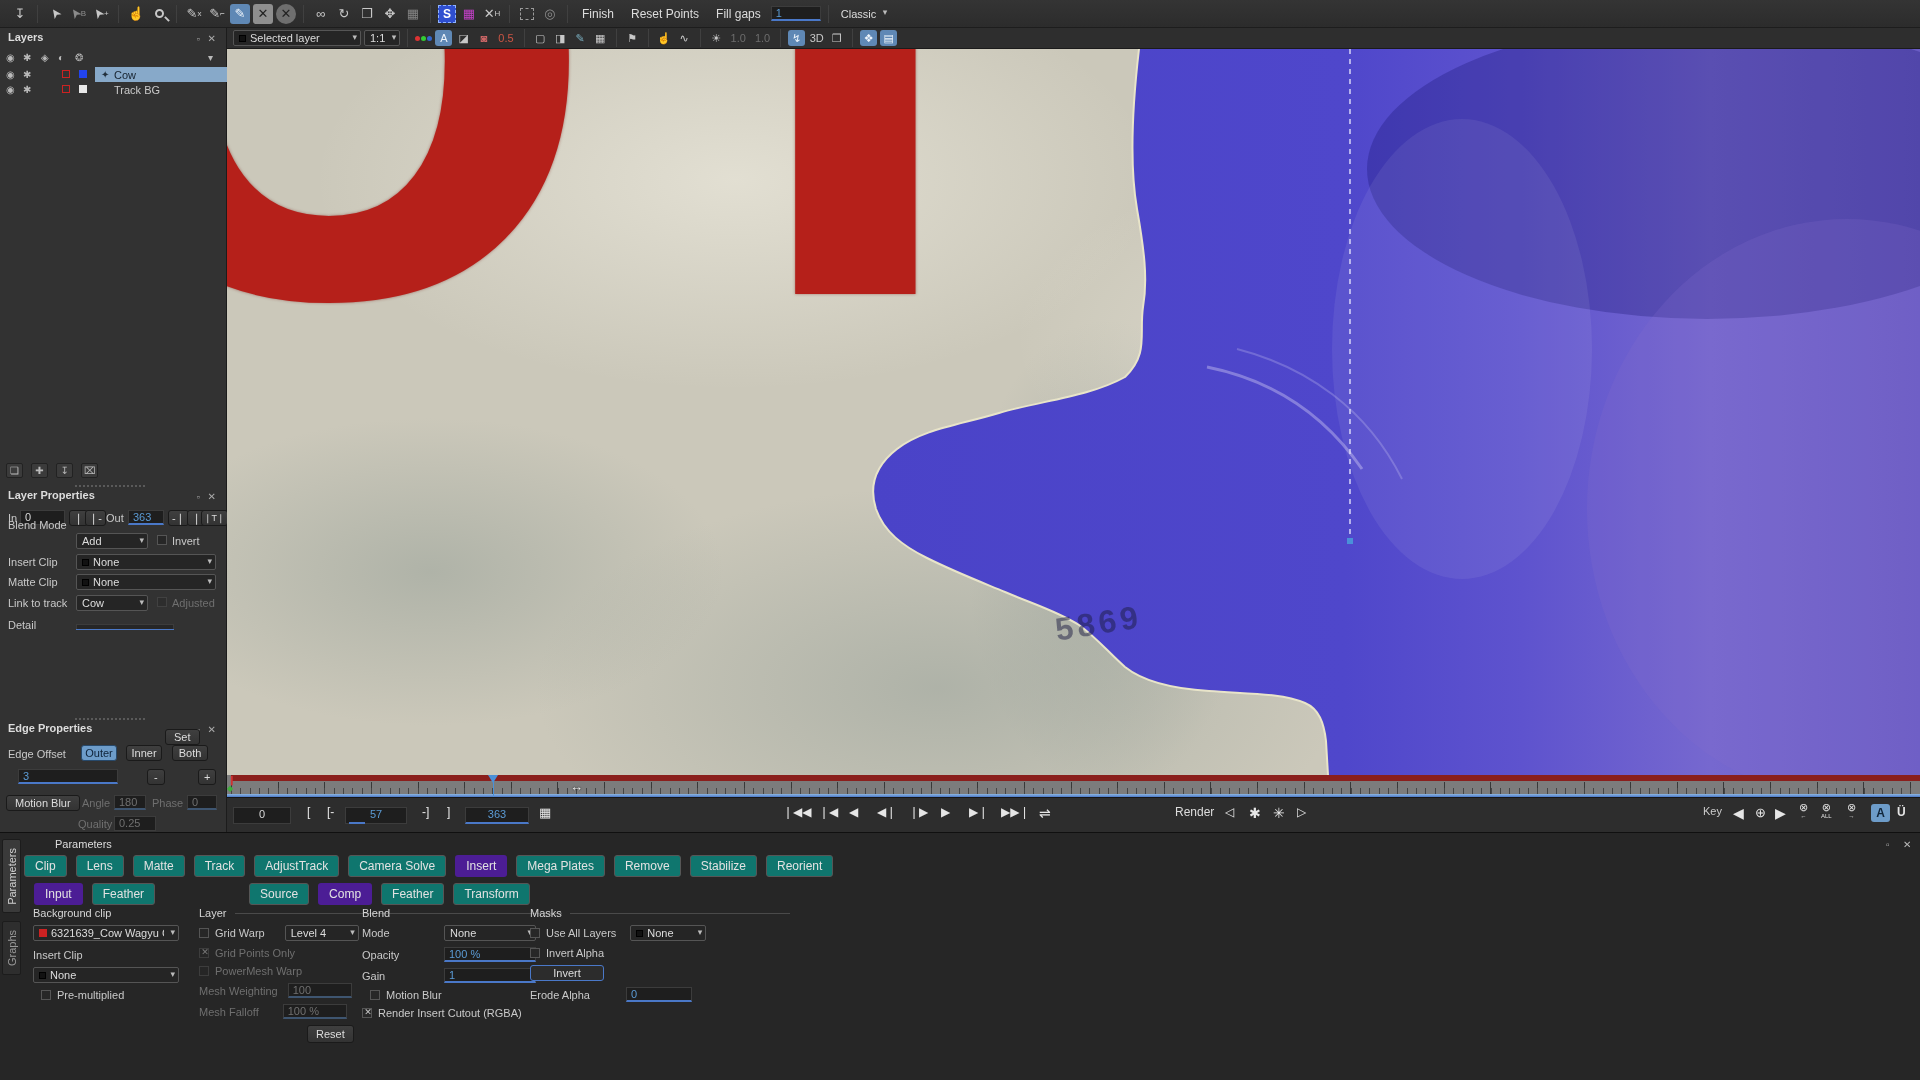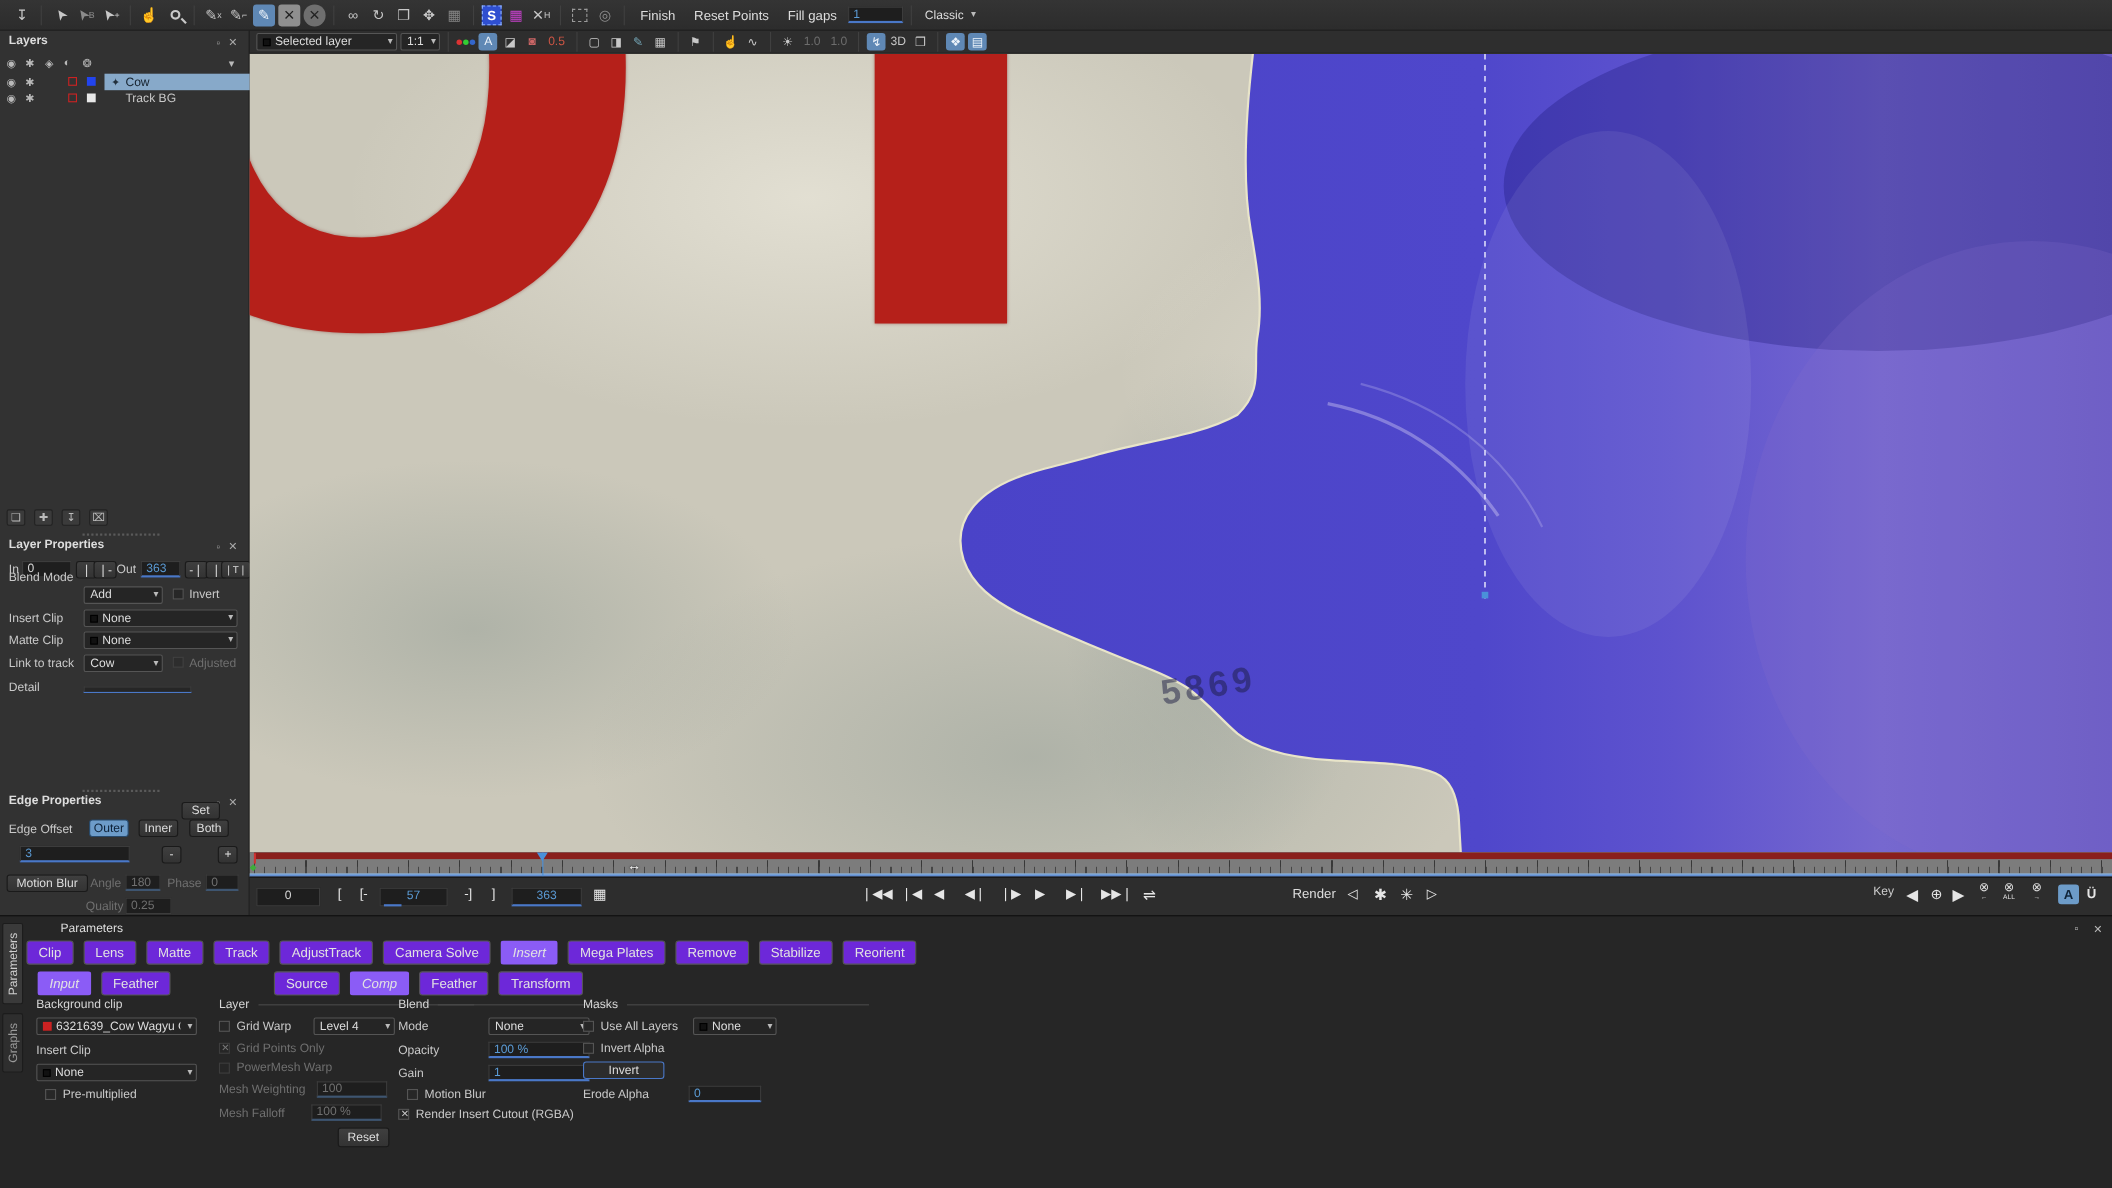--- a/index.html
+++ b/index.html
@@ -134,23 +134,23 @@
   .ushort { position:absolute; left:4px; bottom:1px; width:16px; height:2px; background:#4a78c8; }
 
   
   #params { position:absolute; left:0; top:832px; width:1920px; height:248px;
             background:#262626; border-top:1px solid #101010; }
   .vtab { position:absolute; left:2px; width:19px; background:#3a3a3a; border:1px solid #1c1c1c;
           border-radius:2px; color:#cfcfcf; display:flex; align-items:center; justify-content:center; }
   .vtab span { writing-mode:vertical-rl; transform:rotate(180deg); font-size:11px; }
   .vtab.off { background:#2e2e2e; color:#9a9a9a; }
   #ptabs { position:absolute; left:24px; top:22px; display:flex; gap:9px; }
-  .ptab { padding:3px 10px; background:#6d28d9; border:1px solid #565656; border-radius:3px;
+  .ptab { padding:3px 10px; background:#0f766e; border:1px solid #565656; border-radius:3px;
           color:#e2e2e2; font-size:12px; white-space:nowrap; }
-  .ptab.sel { background:#8b5cf6; border-color:transparent;font-style:italic; }
+  .ptab.sel { background:#4c1d95; border-color:transparent; }
   #psubtabs { position:absolute; left:34px; top:50px; display:flex; gap:9px; align-items:center; }
   .spacer80 { width:76px; }
   .legend { display:flex; align-items:center; font-size:11px; color:#d6d6d6; }
   .legend .line { flex:1; height:1px; background:#4a4a4a; margin-left:8px; }
   .prow { display:flex; align-items:center; gap:6px; margin-top:6px; font-size:11px; color:#c9c9c9; }
   .pcol { position:absolute; top:74px; }
 </style>
 </head>
 <body>
 

